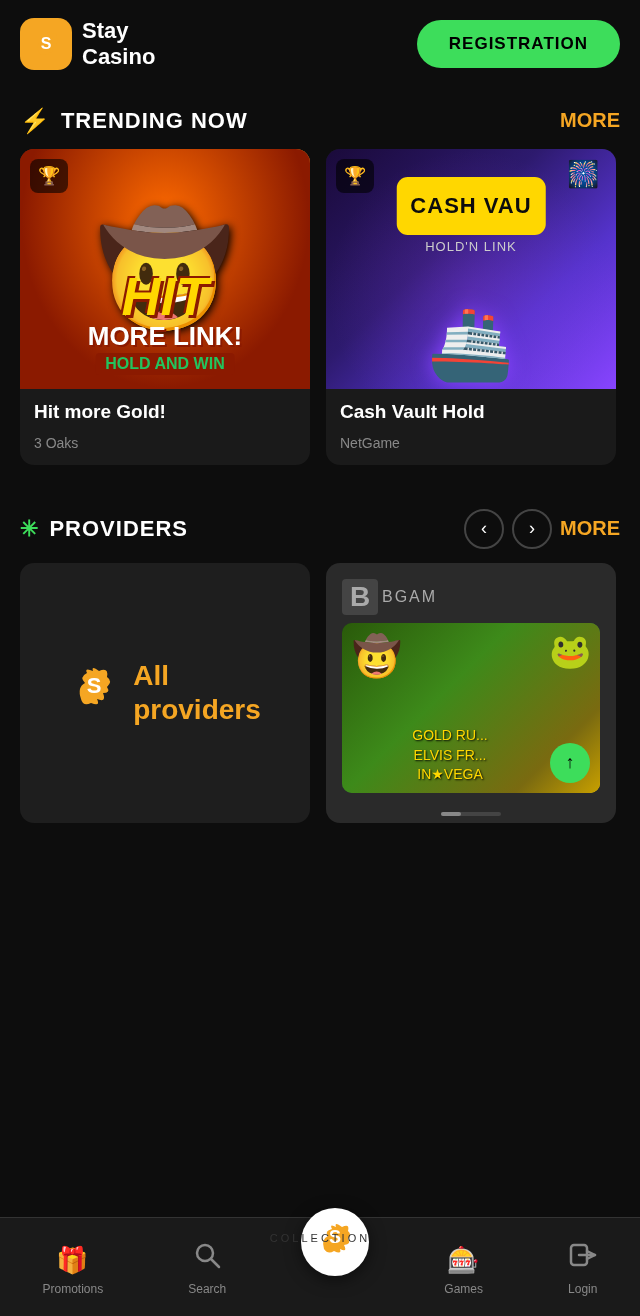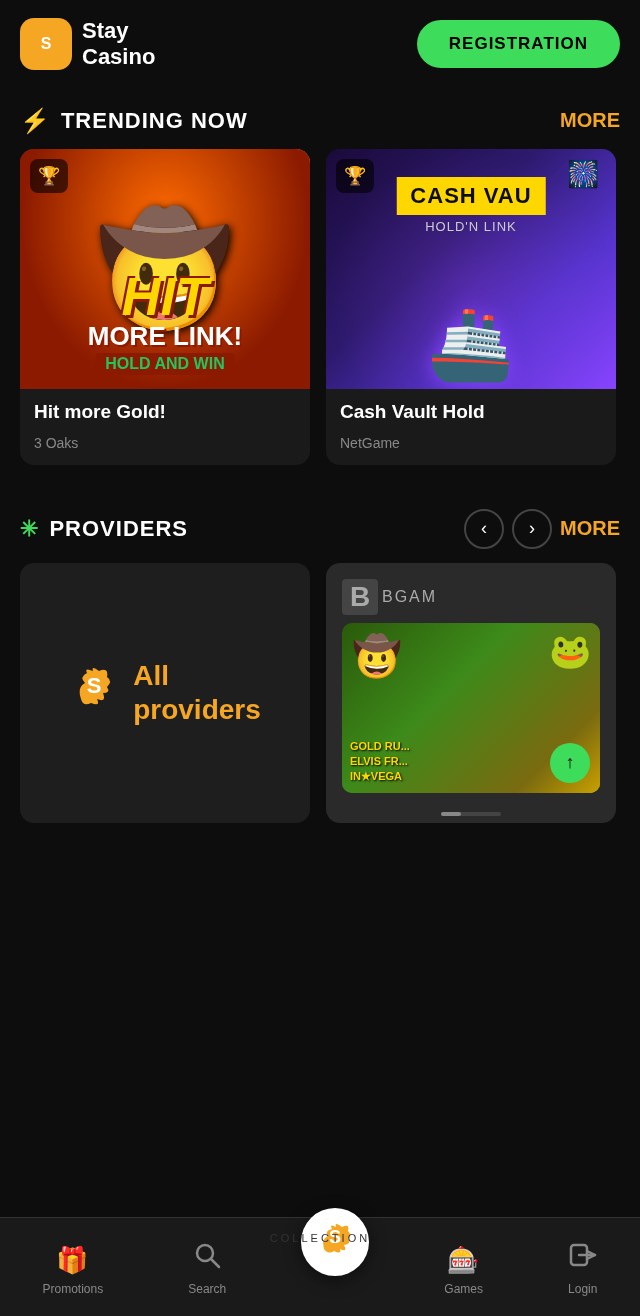--- a/index.html
+++ b/index.html
@@ -399,21 +399,21 @@
         </div>
       </div>
 
       <div class="game-card">
         <div class="game-card-image game-bg-2">
           <div class="trophy-badge">🏆</div>
 
           <div style="position:absolute;top:10px;right:16px;font-size:26px;">🎆</div>
 
           <div style="position:absolute;top:28px;left:50%;transform:translateX(-50%);text-align:center;width:85%;">
-            <div style="background:#ffd700;border-radius:0;padding:6px 14px;display:inline-block;">
+            <div style="background:#ffd700;border-radius:11px;padding:16px 14px;display:inline-block;">
               <span style="font-size:22px;font-weight:900;color:#0d0d0d;letter-spacing:1px;">CASH VAU</span>
             </div>
             <div style="font-size:13px;color:#ccc;margin-top:4px;letter-spacing:1px;">HOLD'N LINK</div>
           </div>
 
           <div style="position:absolute;bottom:10px;left:50%;transform:translateX(-50%);font-size:70px;line-height:1;filter:drop-shadow(0 0 10px #8844ff);">🚢</div>
         </div>
         <div class="game-card-info">
           <div class="game-card-name">Cash Vault Hold</div>
           <div class="game-card-provider">NetGame</div>
@@ -454,21 +454,21 @@
       <div class="provider-card bgaming-card">
         <div class="bgaming-logo-area">
           <div class="bgaming-b">B</div>
           <span class="bgaming-gam">BGAM</span>
         </div>
         <div class="bgaming-game-preview">
 
           <div style="width:100%;height:100%;background:linear-gradient(135deg,#2a5a0a 0%,#3d8a1a 40%,#7a6a10 80%,#c8a000 100%);display:flex;align-items:center;justify-content:center;position:relative;">
             <div style="font-size:40px;position:absolute;top:10px;left:10px;">🤠</div>
             <div style="font-size:34px;position:absolute;top:8px;right:8px;">🐸</div>
-            <div style="position:absolute;bottom:8px;left:8px;right:50px;font-size:11px;font-weight:700;color:#ffd700;text-shadow:1px 1px 2px #000;line-height:1.4;">GOLD RU...<br>ELVIS FR...<br>IN★VEGA</div>
+            <div style="position:absolute;bottom:8px;left:8px;right:50px;font-size:14px;font-weight:400;color:#ffd700;text-shadow:1px 1px 2px #000;line-height:1.4;text-align:center;">GOLD RU...<br>ELVIS FR...<br>IN★VEGA</div>
             <div class="bgaming-upload-btn">↑</div>
           </div>
         </div>
         <div style="height:14px;display:flex;align-items:center;justify-content:center;padding-bottom:4px;">
           <div style="width:60px;height:4px;background:#444;border-radius:2px;position:relative;">
             <div style="width:20px;height:4px;background:#888;border-radius:2px;"></div>
           </div>
         </div>
       </div>
 

